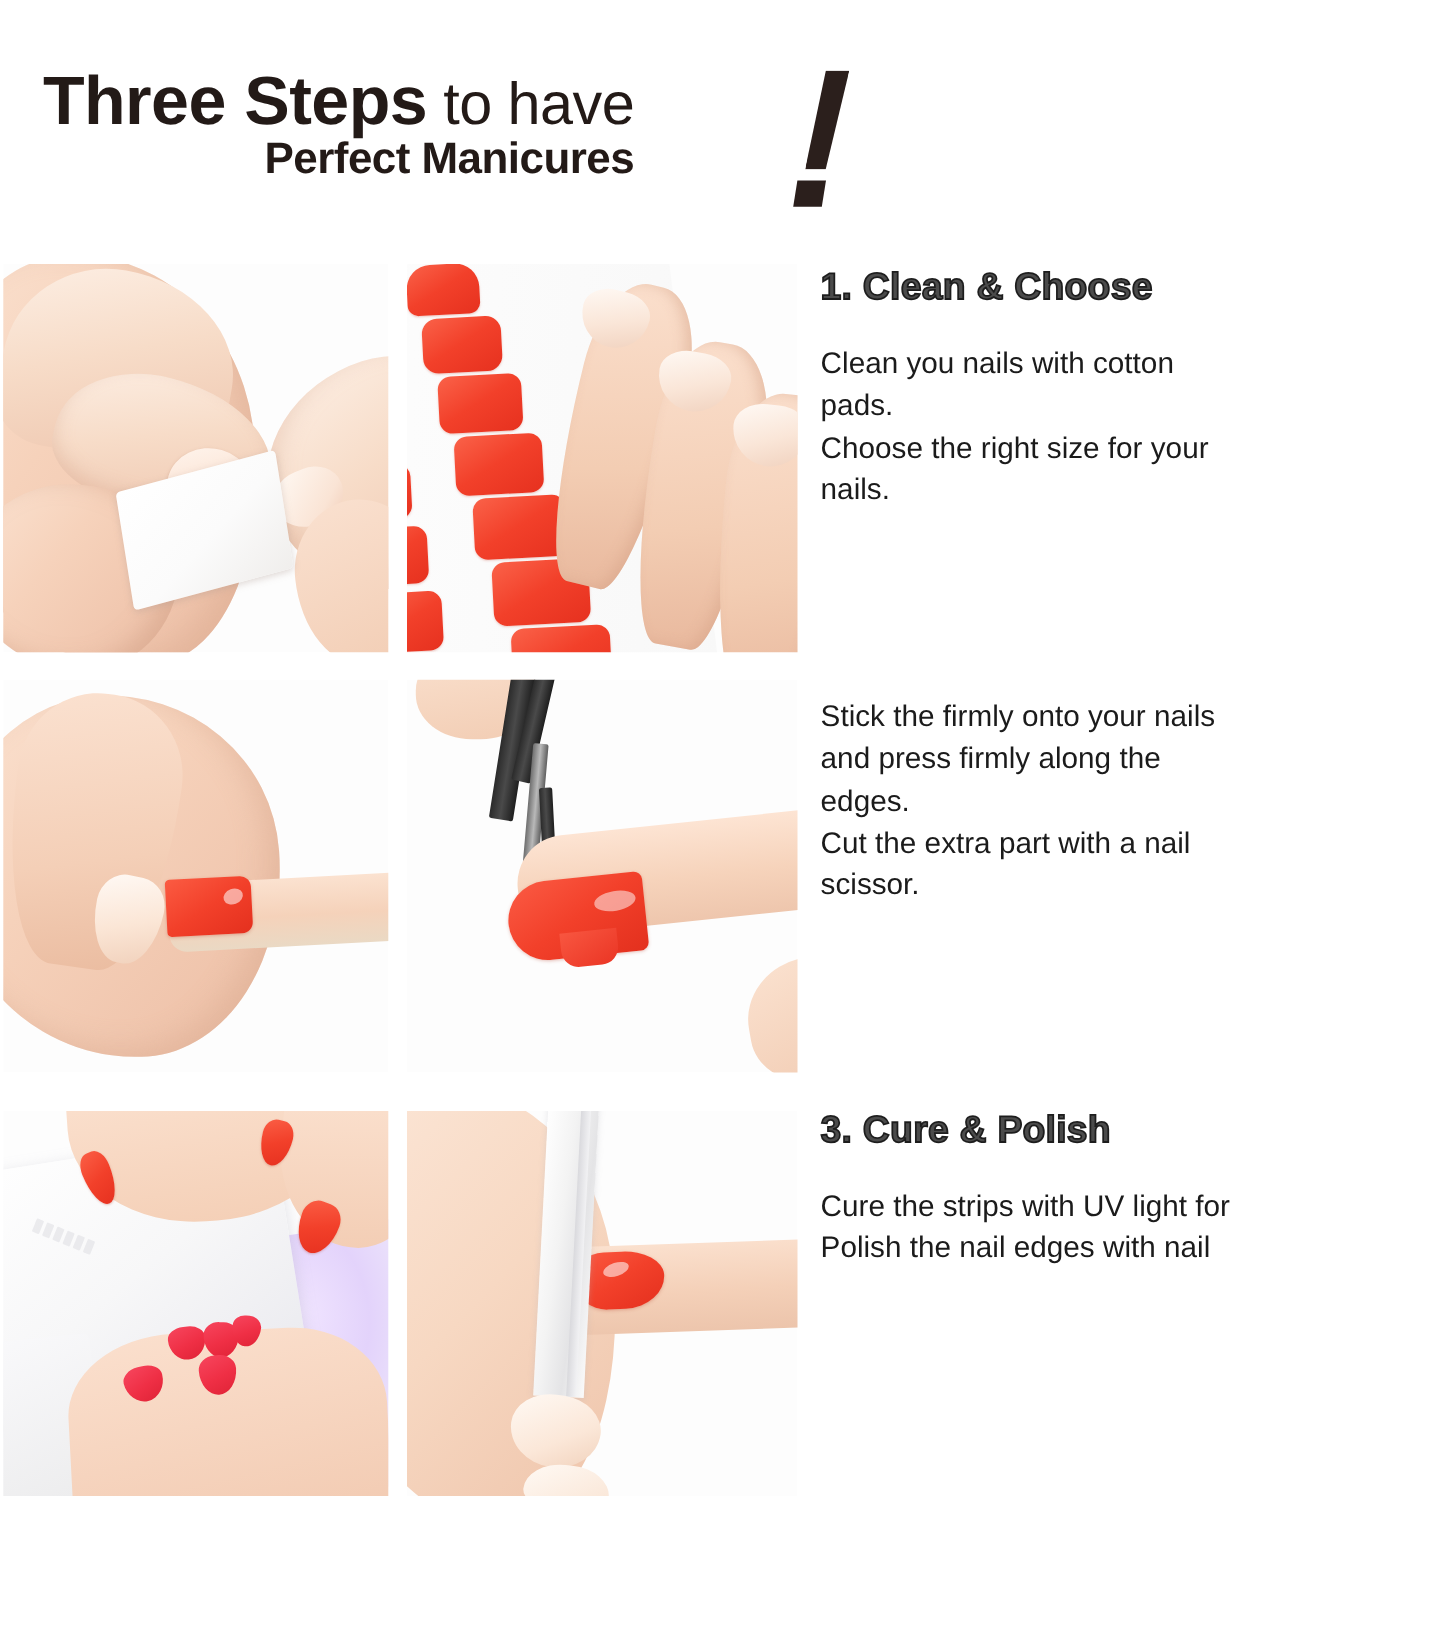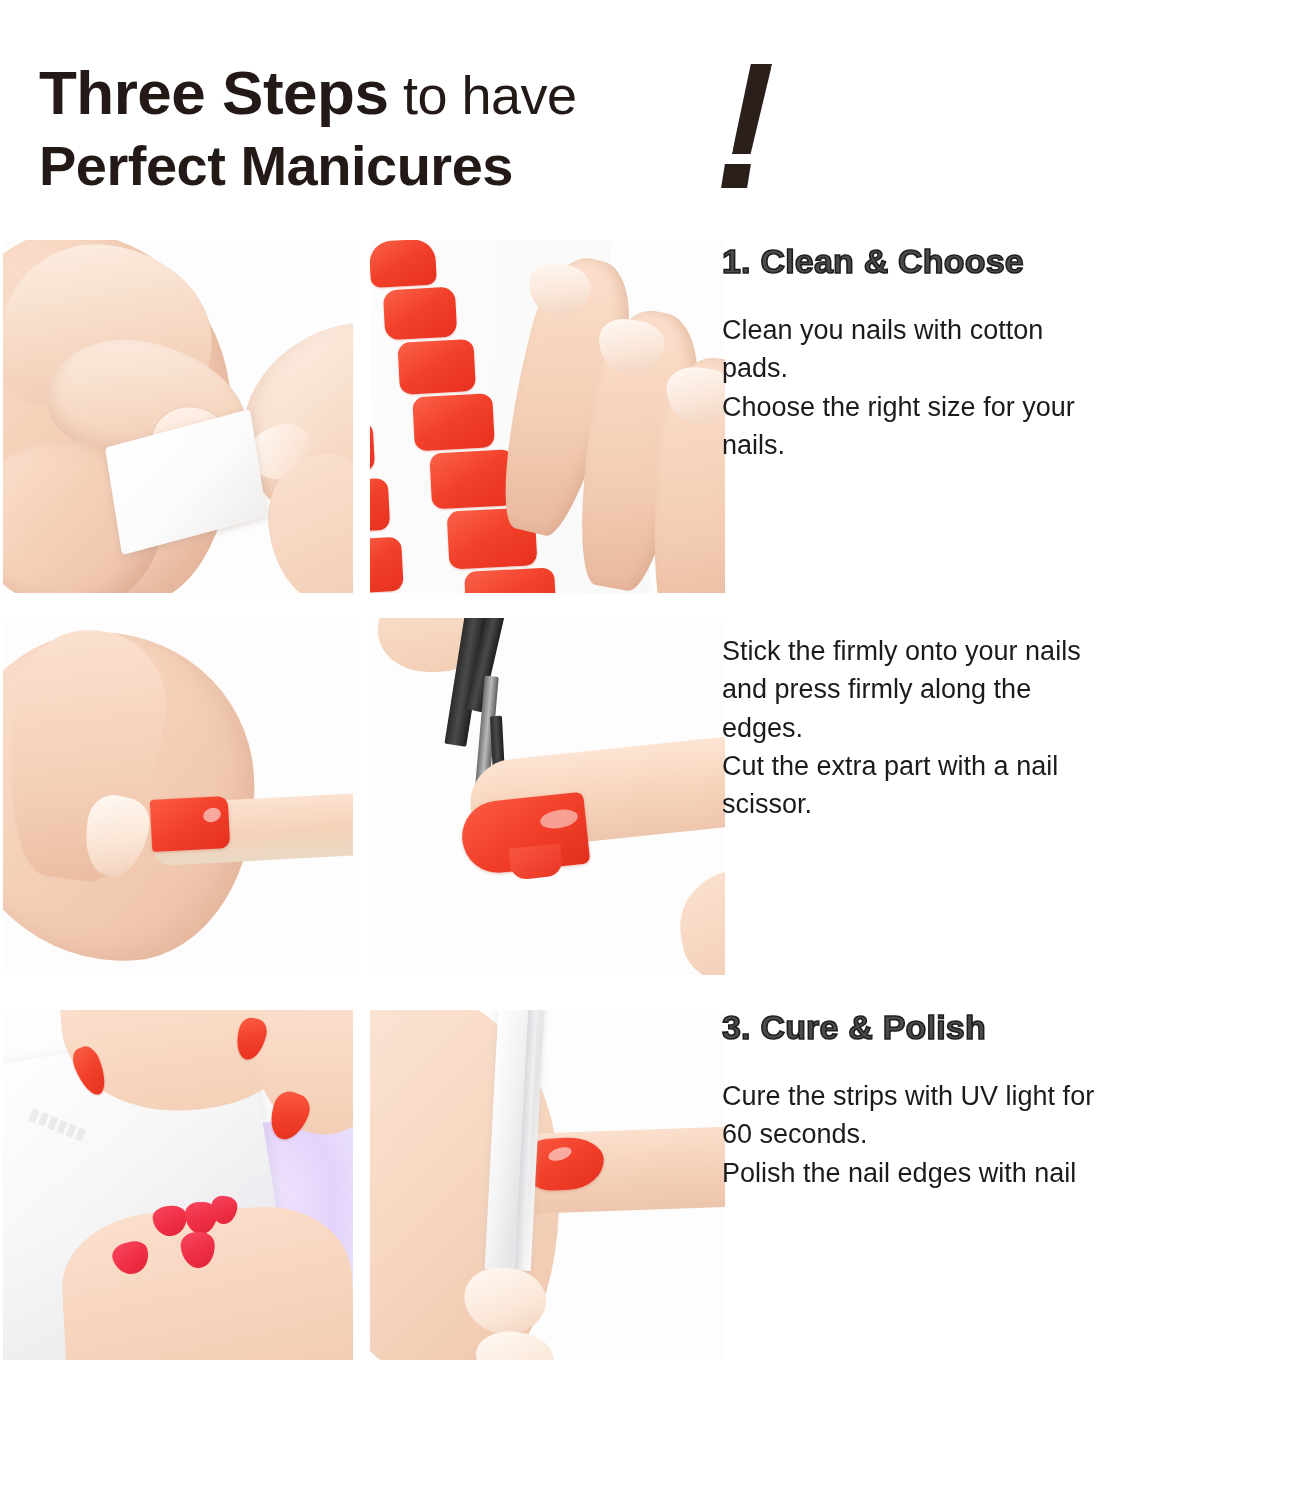--- a/index.html
+++ b/index.html
@@ -19,21 +19,21 @@
     position:absolute;left:22px;top:62px;
   }
   .title-line{
     font-weight:bold;
     color:#231a17;
     letter-spacing:-0.5px;
     white-space:nowrap;
     line-height:1.0;
   }
   .t-l1{font-size:62px;}
-  .t-l2{font-size:56px;margin-top:14px;}
+  .t-l2{font-size:40px;text-align:right;}
   .t-strong{font-weight:bold;}
   .t-light{font-weight:normal;font-size:54px;}
   .bang{
     position:absolute;left:700px;top:64px;
     width:70px;height:125px;
   }
   .bang-stem{
     position:absolute;left:22px;top:0;
     width:26px;height:90px;
     background:#2b1f1c;
@@ -77,21 +77,21 @@
   
   .skin{
     background:linear-gradient(135deg,#fbe3d2 0%,#f6d2bb 40%,#ecbda4 100%);
   }
   .skin-l{
     background:linear-gradient(160deg,#fdf0e6 0%,#f7dcc8 45%,#edc3ab 100%);
   }
 
   
   .textcol{
-    position:absolute;left:722px;width:548px;
+    position:absolute;left:746px;width:548px;
   }
   .step-head{
     font-size:34px;
     font-weight:bold;
     color:#4b4b4b;
     -webkit-text-stroke:1.6px #1d1d1d;
     letter-spacing:0.2px;
     white-space:nowrap;
     margin:0 0 30px 0;
   }
@@ -539,19 +539,18 @@
         <div class="s6-file-edge"></div>
         <div class="s6-thumbnail"></div>
         <div class="s6-thumbnail2"></div>
       </div>
     </div>
 
     <div class="textcol" style="top:-2px;">
       <div class="step-head">3. Cure &amp; Polish</div>
       <div class="step-body">
         <span>Cure the strips with UV light for</span>
-        <span>60 seconds.</span>
         <span>Polish the nail edges with nail</span>
       </div>
     </div>
   </div>
 
 </div>
 
 </body></html>

